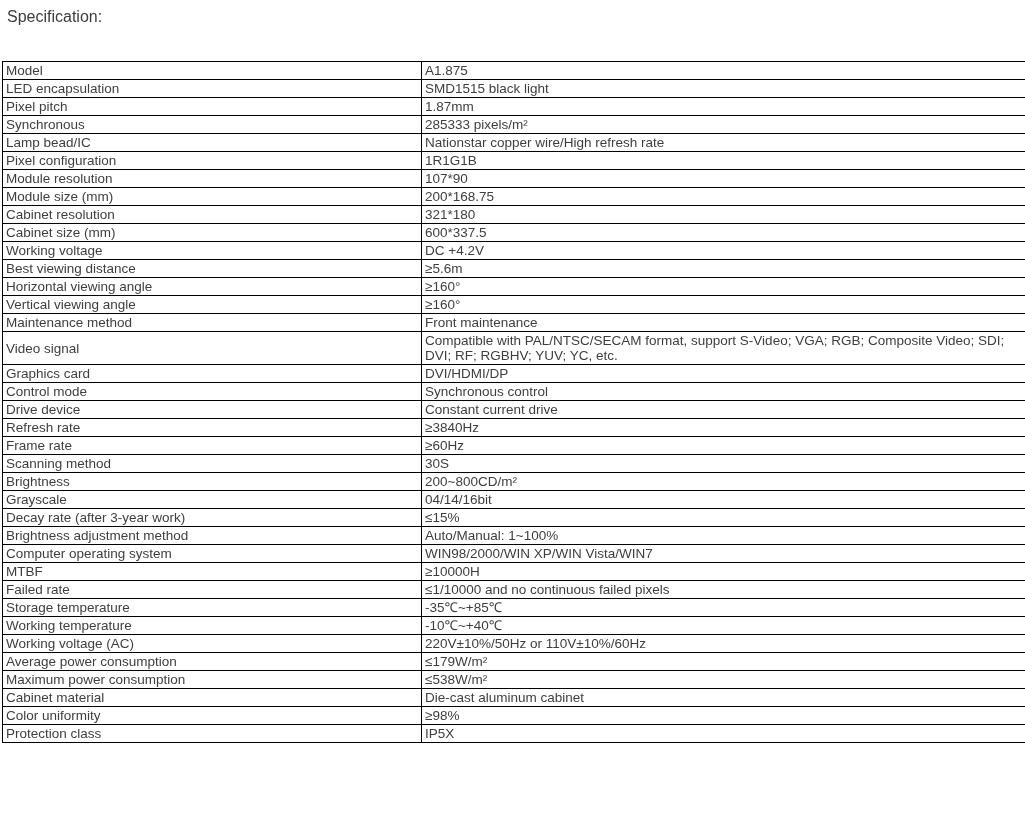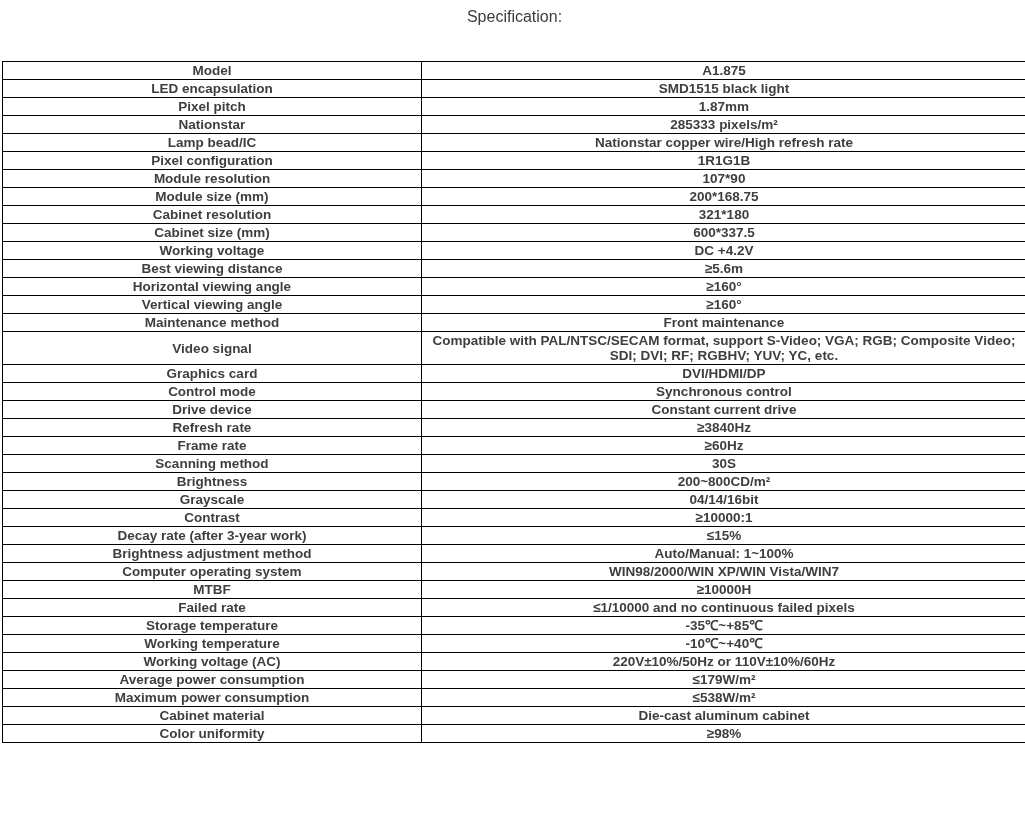--- a/index.html
+++ b/index.html
@@ -9,21 +9,20 @@
     font-family: "Liberation Sans", sans-serif;
     color: #3e3e3e;
   }
   .page {
     width: 1025px;
     height: 823px;
     box-sizing: border-box;
     padding: 8px 3px 11px 2px;
     overflow: hidden;
     background: #ffffff;
-    text-align: center;
   }
   .title {
     font-size: 16px;
     font-weight: 400;
     line-height: 18px;
     margin: 0 0 0 5px;
     color: #3c3c3c;
   }
   table.spec {
     border-collapse: collapse;
@@ -34,22 +33,22 @@
   }
   table.spec td {
     border: 1px solid #000000;
     padding: 1px 3px;
     font-size: 13.5px;
     line-height: 15px;
     vertical-align: middle;
     color: #3e3e3e;
     word-wrap: break-word;
   }
-  td.label-cell { width: 412px; font-weight: bold; }
-  td.value-cell { width: 598px; font-weight: bold; }
+  td.label-cell { width: 412px; }
+  td.value-cell { width: 598px; }
 </style>
 </head>
 <body>
 
 <div class="page">
   <h2 class="title">Specification:</h2>
 
   <table class="spec">
     <tbody>
         <tr>
@@ -58,21 +57,21 @@
         </tr>
         <tr>
           <td class="label-cell">LED encapsulation</td>
           <td class="value-cell">SMD1515 black light</td>
         </tr>
         <tr>
           <td class="label-cell">Pixel pitch</td>
           <td class="value-cell">1.87mm</td>
         </tr>
         <tr>
-          <td class="label-cell">Nationstar</td>
+          <td class="label-cell">Synchronous</td>
           <td class="value-cell">285333 pixels/m²</td>
         </tr>
         <tr>
           <td class="label-cell">Lamp bead/IC</td>
           <td class="value-cell">Nationstar copper wire/High refresh rate</td>
         </tr>
         <tr>
           <td class="label-cell">Pixel configuration</td>
           <td class="value-cell">1R1G1B</td>
         </tr>
@@ -142,24 +141,20 @@
         </tr>
         <tr>
           <td class="label-cell">Brightness</td>
           <td class="value-cell">200~800CD/m²</td>
         </tr>
         <tr>
           <td class="label-cell">Grayscale</td>
           <td class="value-cell">04/14/16bit</td>
         </tr>
         <tr>
-          <td class="label-cell">Contrast</td>
-          <td class="value-cell">≥10000:1</td>
-        </tr>
-        <tr>
           <td class="label-cell">Decay rate (after 3-year work)</td>
           <td class="value-cell">≤15%</td>
         </tr>
         <tr>
           <td class="label-cell">Brightness adjustment method</td>
           <td class="value-cell">Auto/Manual: 1~100%</td>
         </tr>
         <tr>
           <td class="label-cell">Computer operating system</td>
           <td class="value-cell">WIN98/2000/WIN XP/WIN Vista/WIN7</td>
@@ -192,16 +187,20 @@
           <td class="label-cell">Maximum power consumption</td>
           <td class="value-cell">≤538W/m²</td>
         </tr>
         <tr>
           <td class="label-cell">Cabinet material</td>
           <td class="value-cell">Die-cast aluminum cabinet</td>
         </tr>
         <tr>
           <td class="label-cell">Color uniformity</td>
           <td class="value-cell">≥98%</td>
+        </tr>
+        <tr>
+          <td class="label-cell">Protection class</td>
+          <td class="value-cell">IP5X</td>
         </tr>
       </tbody>
   </table>
 </div>
 
 </body></html>

